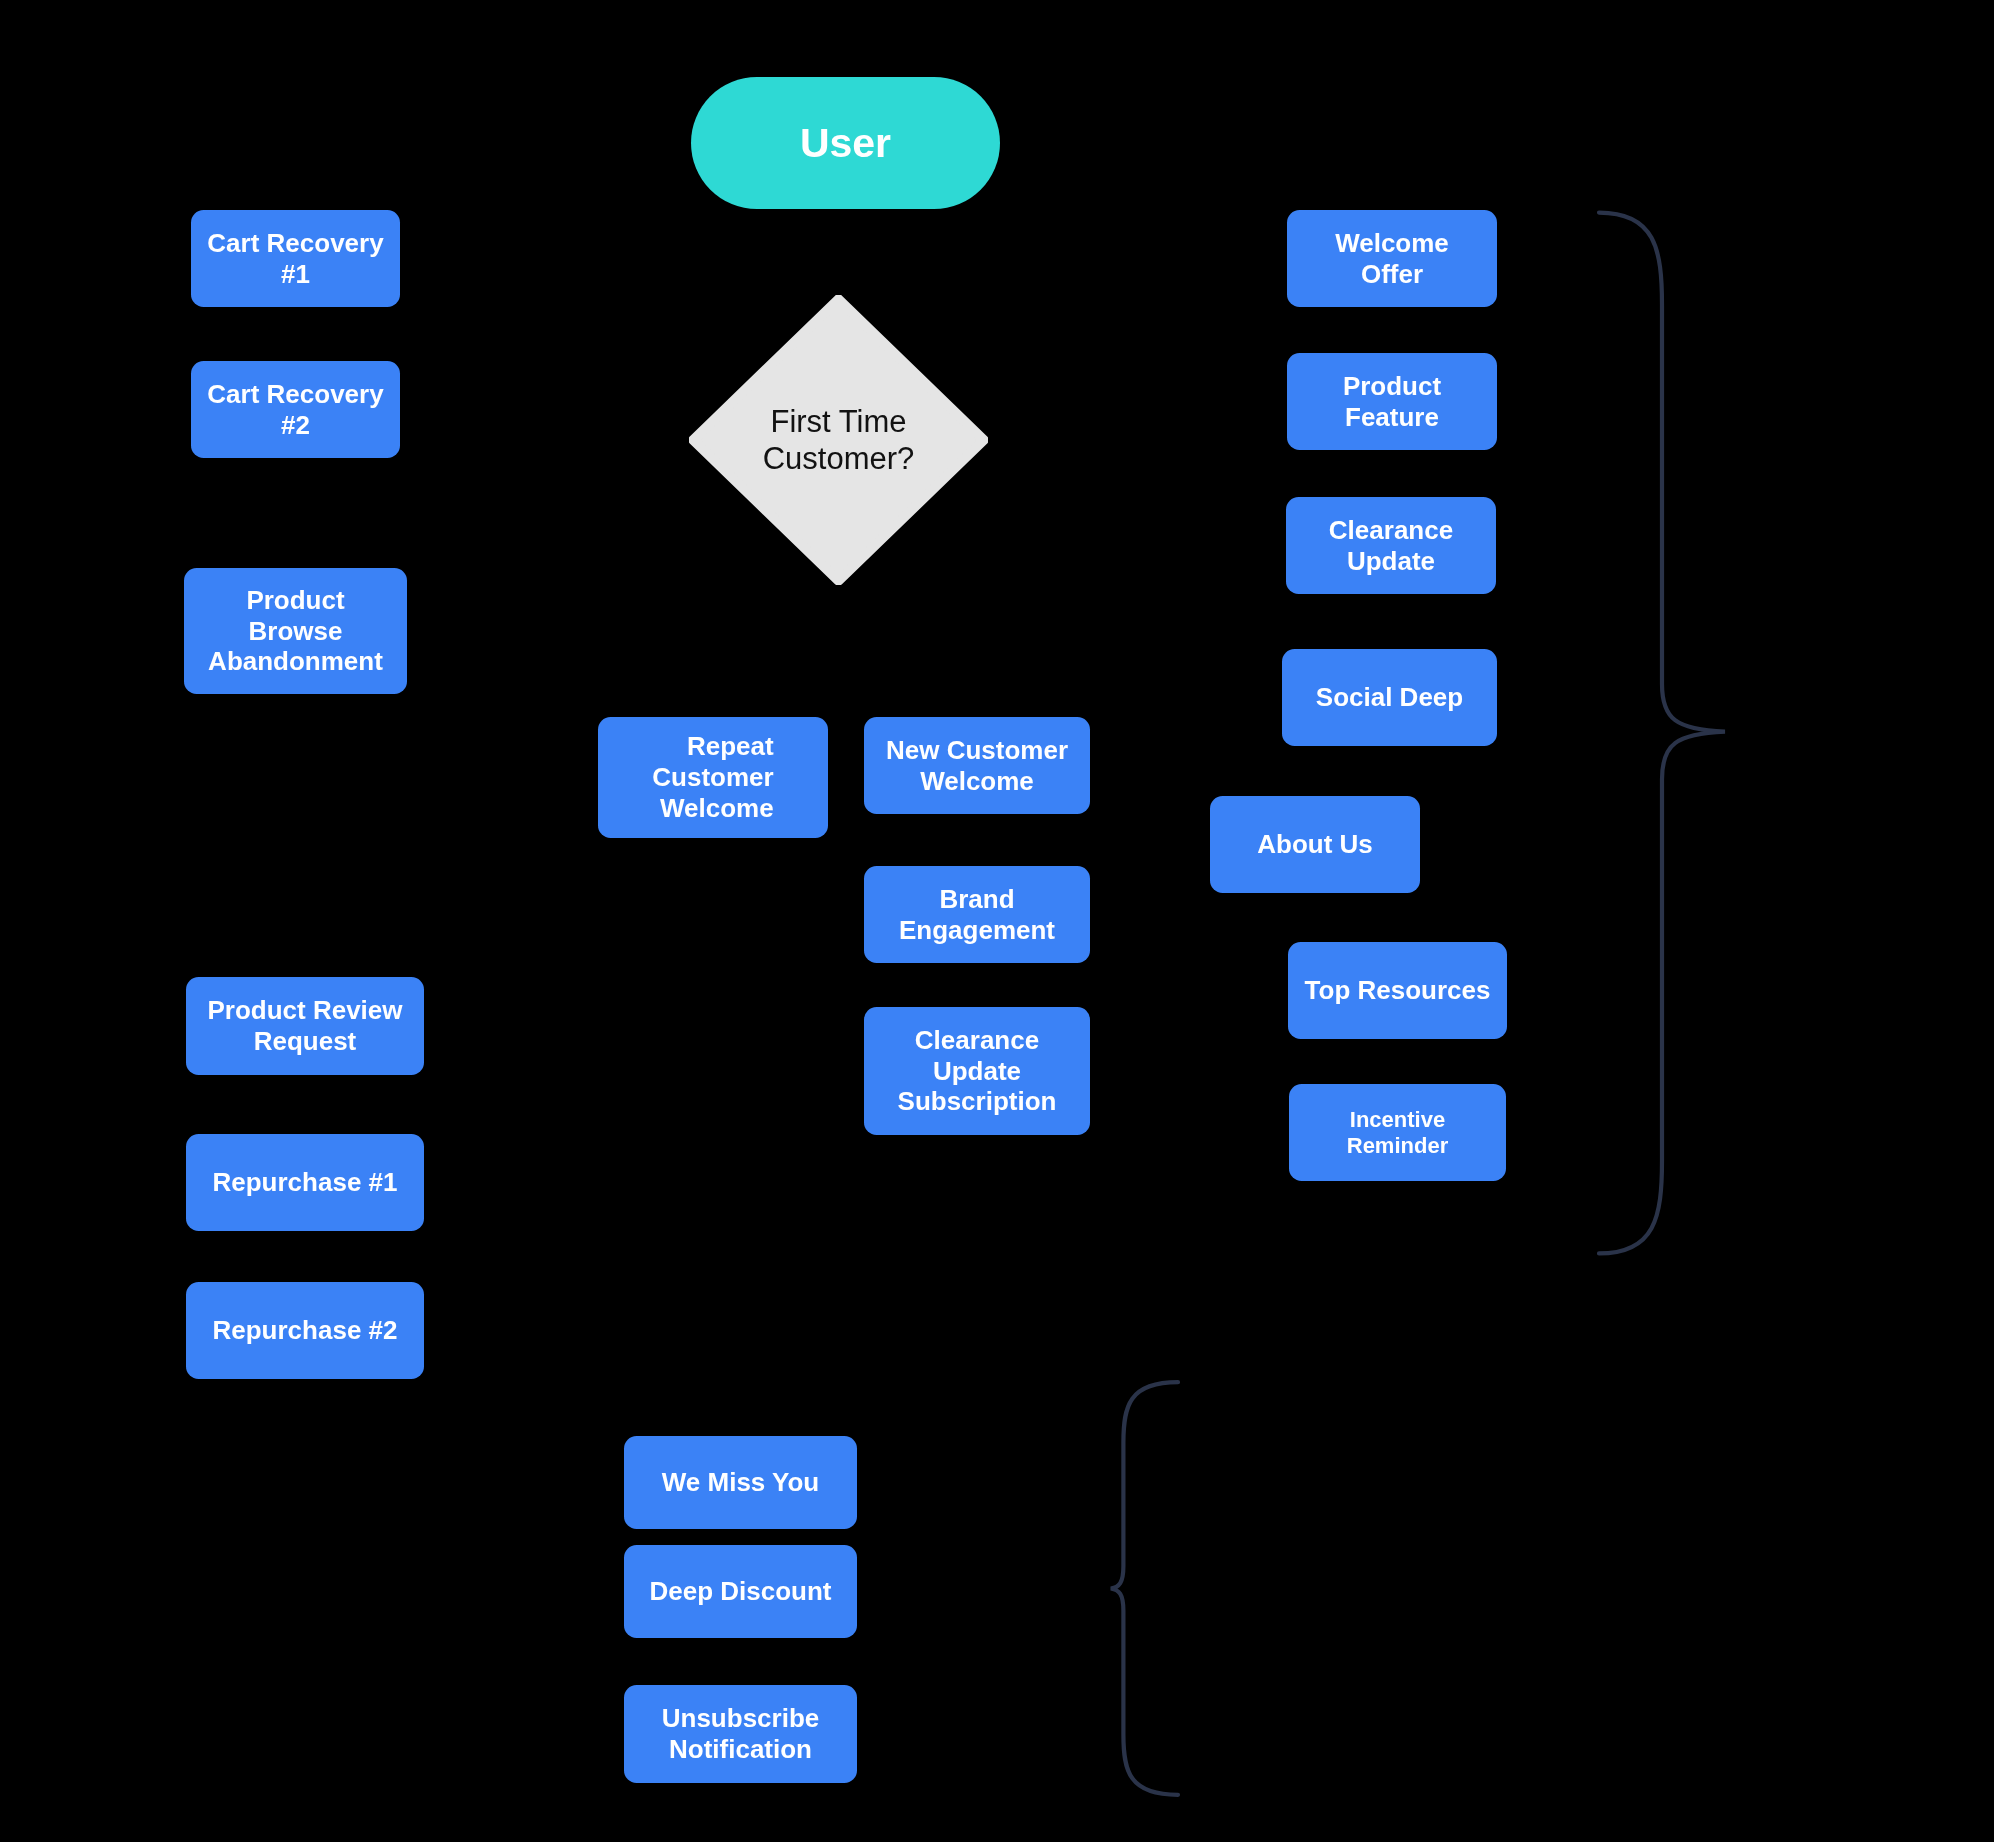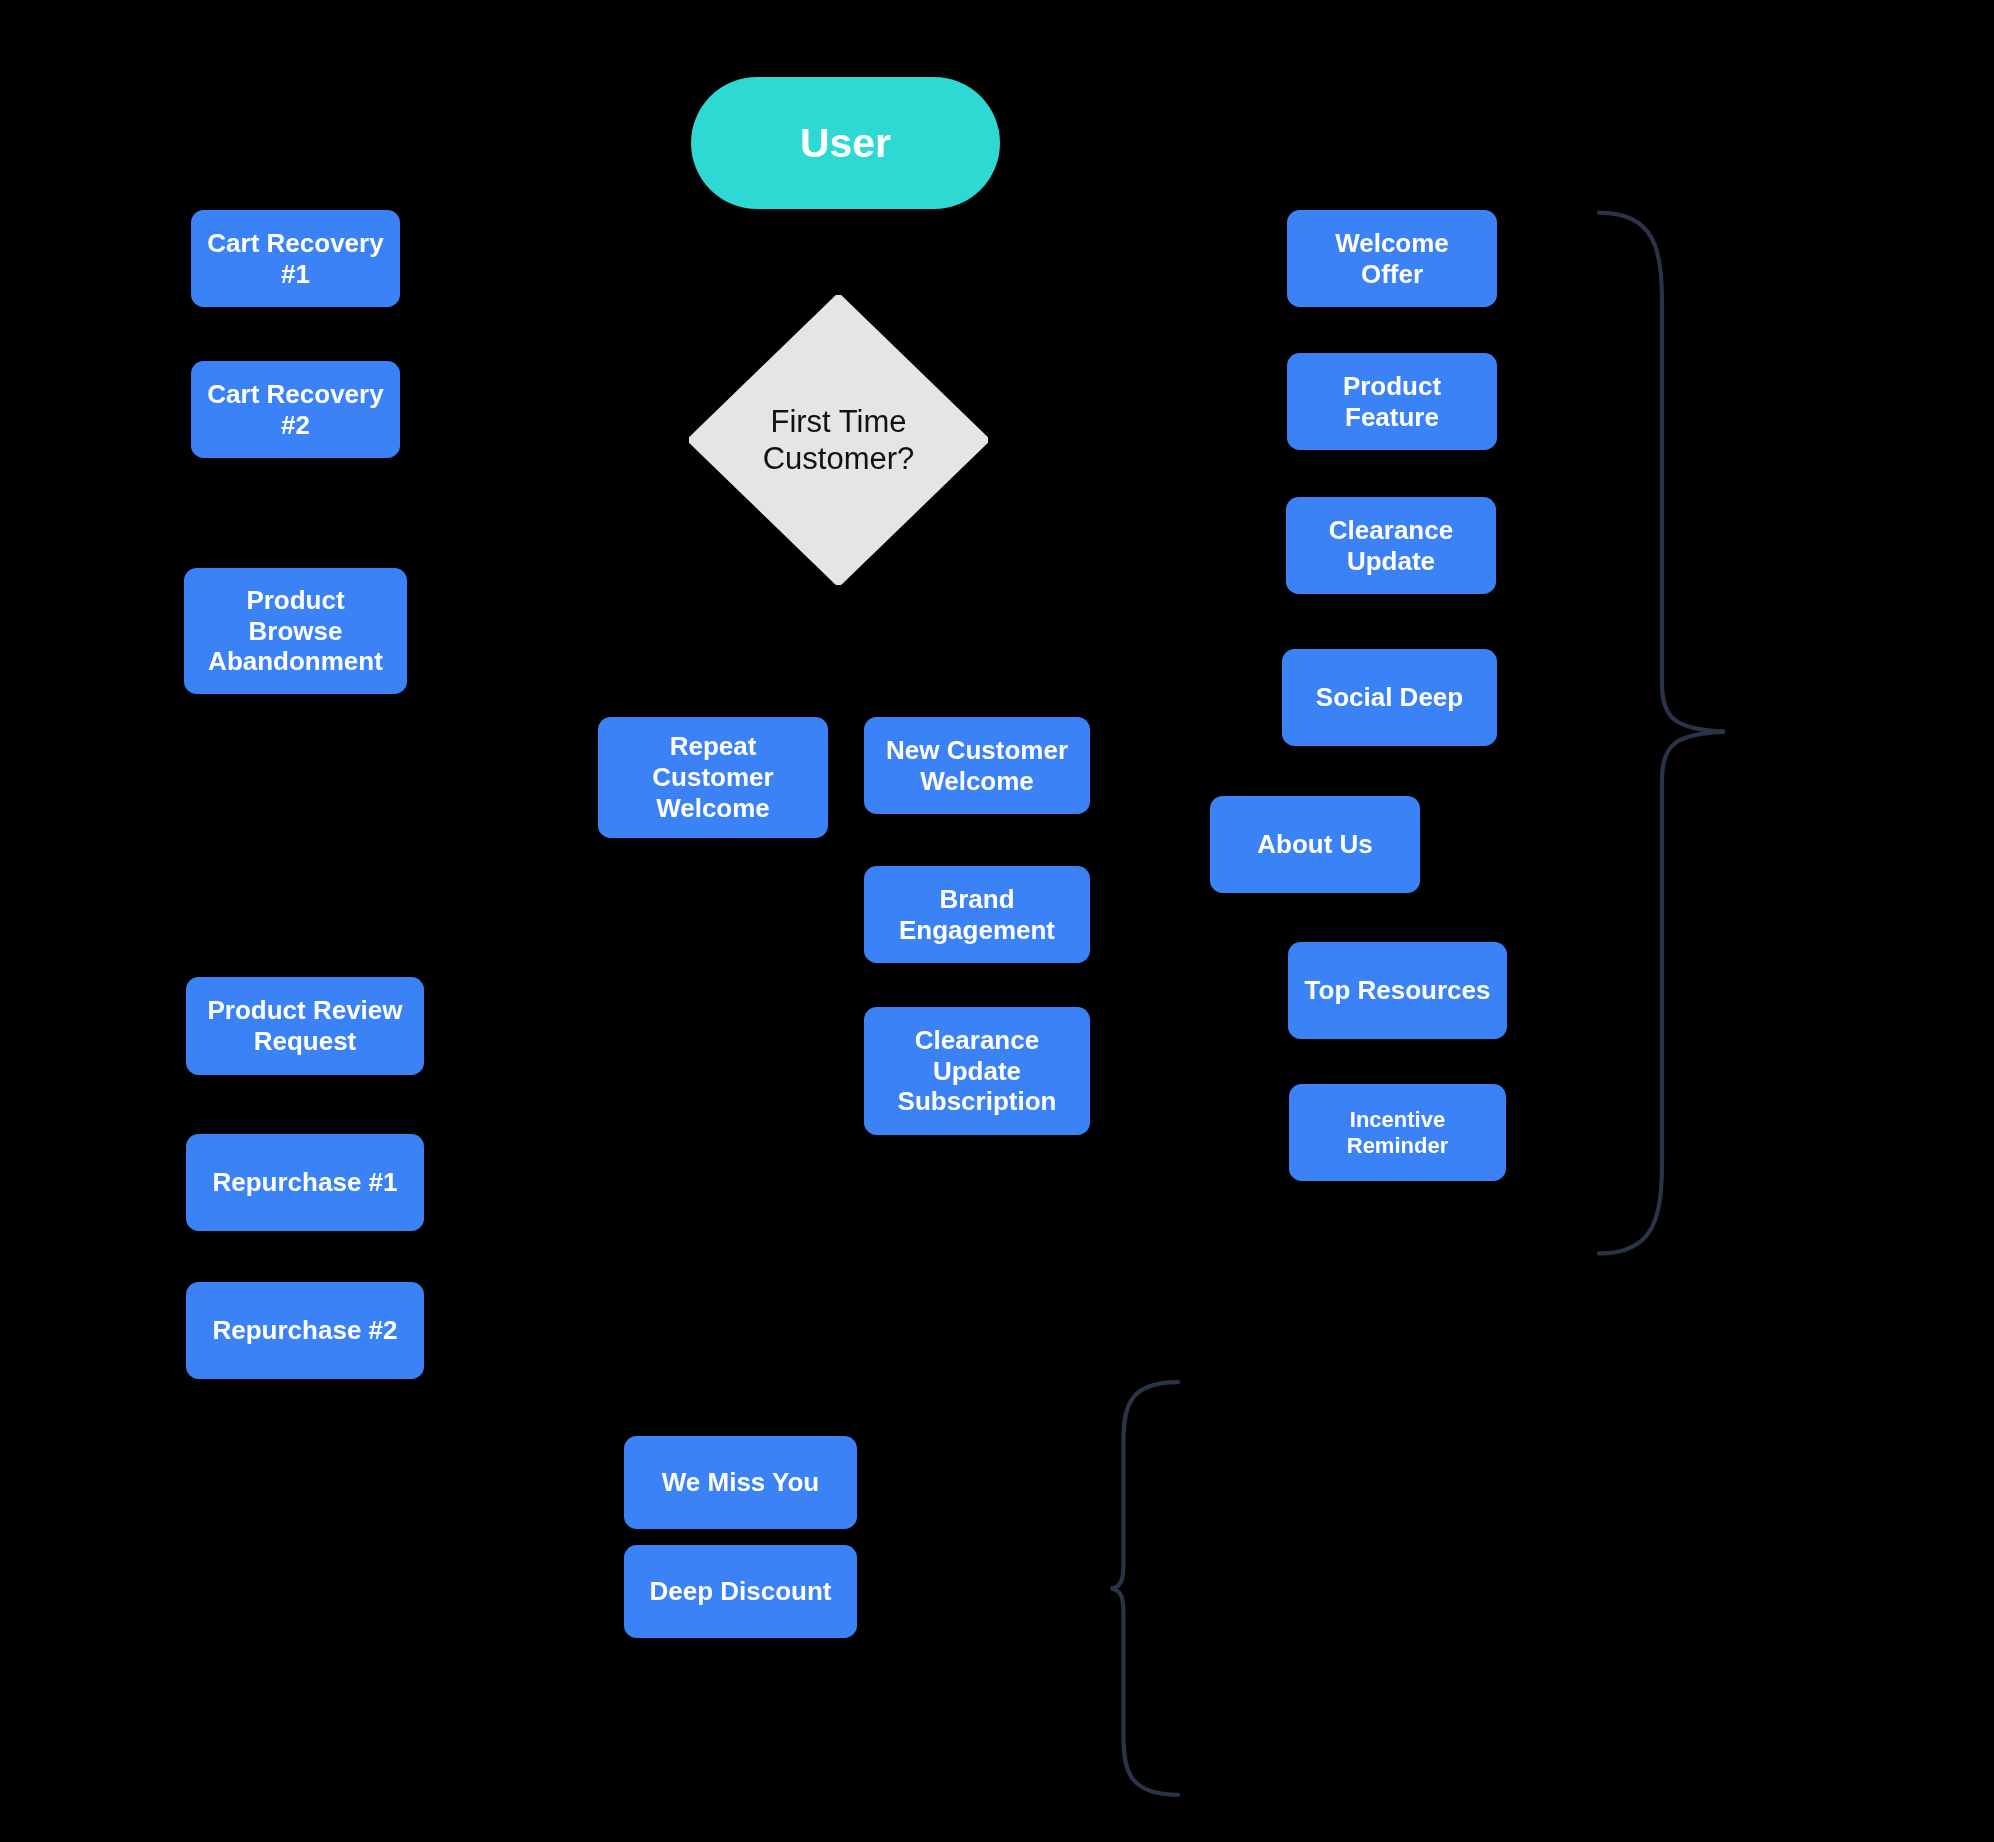--- a/index.html
+++ b/index.html
@@ -86,21 +86,21 @@
   </div>
 
   <div class="node" style="left:186px;top:1134px;width:238px;height:97px;font-size:26px;">
     <span>Repurchase #1</span>
   </div>
 
   <div class="node" style="left:186px;top:1282px;width:238px;height:97px;font-size:26px;">
     <span>Repurchase #2</span>
   </div>
 
-  <div class="node" style="left:598px;top:717px;width:230px;height:121px;font-size:26px;">
+  <div class="node" style="left:598px;top:717px;width:230px;height:121px;font-size:26px;text-align:right;">
     <span>Repeat
 Customer
 Welcome</span>
   </div>
 
   <div class="node" style="left:864px;top:717px;width:226px;height:97px;font-size:26px;">
     <span>New Customer
 Welcome</span>
   </div>
 
@@ -148,20 +148,24 @@
   </div>
 
   <div class="node" style="left:624px;top:1396px;width:233px;height:93px;font-size:26px;margin-top:40px;">
     <span>We Miss You</span>
   </div>
 
   <div class="node" style="left:624px;top:1545px;width:233px;height:93px;font-size:26px;">
     <span>Deep Discount</span>
   </div>
 
+  <div class="node" style="left:624px;top:1685px;width:233px;height:98px;font-size:26px;">
+    <span>Unsubscribe
+Notification</span>
+  </div>
 
   <svg class="brace" style="left:1592px;top:207px;width:147px;height:1052px;" viewBox="0 0 210 1500" preserveAspectRatio="none">
     <path d="M10 8
              C 90 8, 100 60, 100 140
              L 100 680
              C 100 730, 120 745, 190 748
              C 120 751, 100 766, 100 816
              L 100 1360
              C 100 1440, 90 1492, 10 1492" fill="none" stroke="#2a3349" stroke-width="6" stroke-linecap="round"></path>
   </svg>

